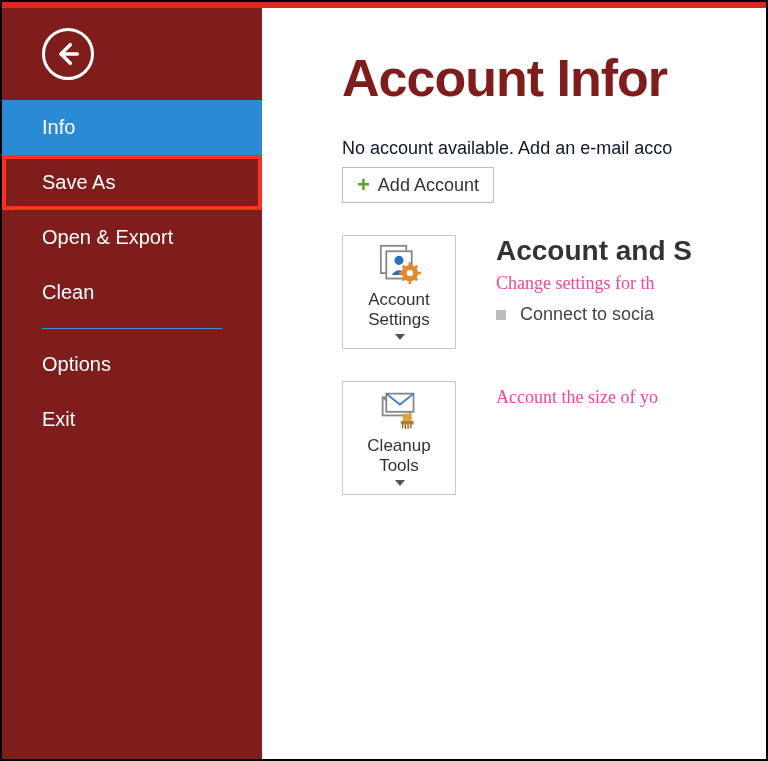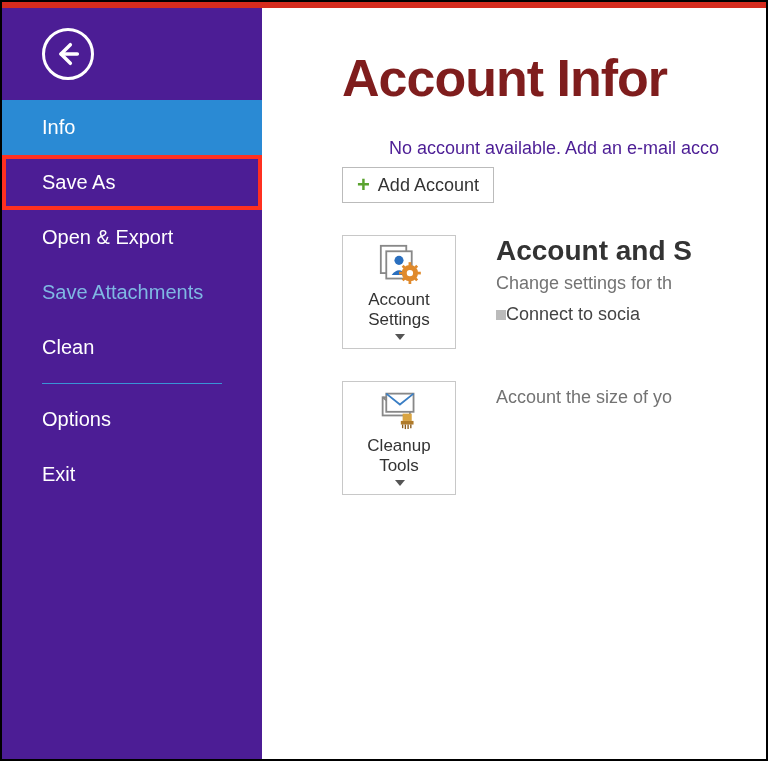--- a/index.html
+++ b/index.html
@@ -1,61 +1,61 @@
 <!DOCTYPE html>
 <html><head>
 <meta charset="utf-8">
 <style>
   * { box-sizing: border-box; margin: 0; padding: 0; }
   html, body { width: 768px; height: 761px; overflow: hidden; font-family: "Segoe UI", sans-serif; background: #fff; }
   .frame { position: relative; width: 768px; height: 761px; border: 2px solid #000; }
   .topbar { position: absolute; top: 0; left: 0; right: 0; height: 6px; background: #d52b1e; }
 
   
-  .sidebar { position: absolute; top: 6px; left: 0; width: 260px; bottom: 0; background: #4c1d95; color: #fff; }
+  .sidebar { position: absolute; top: 6px; left: 0; width: 260px; bottom: 0; background: #7f1d1d; color: #fff; }
   .back-circle {
     width: 52px; height: 52px; border: 3px solid #fff; border-radius: 50%;
     margin: 20px 0 20px 40px; display: flex; align-items: center; justify-content: center;
     cursor: pointer;
   }
   .back-circle svg { width: 28px; height: 28px; }
   .nav-item {
     padding: 16px 40px; font-size: 20px; color: #fff; cursor: pointer;
   }
   .nav-item.selected { background: #2a8ad4; }
   .nav-item.disabled { color: #7fb8e3; cursor: default; }
   .nav-item.highlight { border: 4px solid #ff3020; padding: 12px 36px; }
   .nav-sep { height: 1px; background: #3a93d6; margin: 8px 40px; }
 
   
   .main { position: absolute; top: 6px; left: 260px; right: 0; bottom: 0; background: #fff; padding: 40px 0 0 80px; color: #333; }
   .page-title { font-size: 52px; font-weight: 700; color: #7f1d1d; letter-spacing: -1px; white-space: nowrap; overflow: hidden; }
-  .desc { margin-top: 30px; font-size: 18px; color: #4c1d95; white-space: nowrap; overflow: hidden; text-align: center; }
+  .desc { margin-top: 30px; font-size: 18px; color: #0f172a; white-space: nowrap; overflow: hidden; }
   .add-account-btn {
     display: inline-flex; align-items: center; gap: 8px;
     border: 1px solid #bbb; background: #fff; padding: 6px 14px; margin-top: 8px;
     font-size: 18px; color: #333; cursor: pointer;
   }
   .plus { color: #5aa32f; font-size: 22px; font-weight: bold; line-height: 1; }
 
   .section { display: flex; gap: 40px; margin-top: 32px; align-items: flex-start; }
   .tile {
     border: 1px solid #c8c8c8; width: 114px; height: 114px;
     display: flex; flex-direction: column; align-items: center; justify-content: center;
     font-size: 17px; color: #333; text-align: center; line-height: 1.2; cursor: pointer;
     padding: 4px;
   }
   .tile .icon { width: 44px; height: 40px; margin-bottom: 6px; }
   .tile-label { display: inline-flex; align-items: center; gap: 4px; flex-wrap: wrap; justify-content: center; }
   .caret { display: inline-block; width: 0; height: 0; border-left: 5px solid transparent; border-right: 5px solid transparent; border-top: 6px solid #555; margin-left: 2px; }
   .section-text { flex: 1; overflow: hidden; }
   .section-title { font-size: 28px; font-weight: 700; color: #333; white-space: nowrap; overflow: hidden; }
-  .section-desc { font-size: 18px; color: #737373; margin-top: 6px; white-space: nowrap; overflow: hidden; }
+  .section-desc { font-size: 18px; color: #ec4899; margin-top: 6px; white-space: nowrap; overflow: hidden; font-family: Liberation Serif, serif; }
   .bullets { margin-top: 10px; }
-  .bullet-row { display: flex; align-items: center; white-space: nowrap; }
+  .bullet-row { display: flex; align-items: center; gap: 14px; white-space: nowrap; }
   .sq { width: 10px; height: 10px; background: #bbb; display: inline-block; }
   .bullet-text { font-size: 18px; color: #444; }
 </style>
 </head>
 <body>
 
 <div class="frame">
   <div class="topbar"></div>
 
   <div class="sidebar">
@@ -67,23 +67,20 @@
     </div>
 
     <div class="nav-item selected">
       <span>Info</span>
     </div>
     <div class="nav-item highlight">
       <span>Save As</span>
     </div>
     <div class="nav-item">
       <span>Open &amp; Export</span>
-    </div>
-    <div class="nav-item disabled">
-      <span>Save Attachments</span>
     </div>
     <div class="nav-item">
       <span>Clean</span>
     </div>
 
     <div class="nav-sep"></div>
 
     <div class="nav-item">
       <span>Options</span>
     </div>

